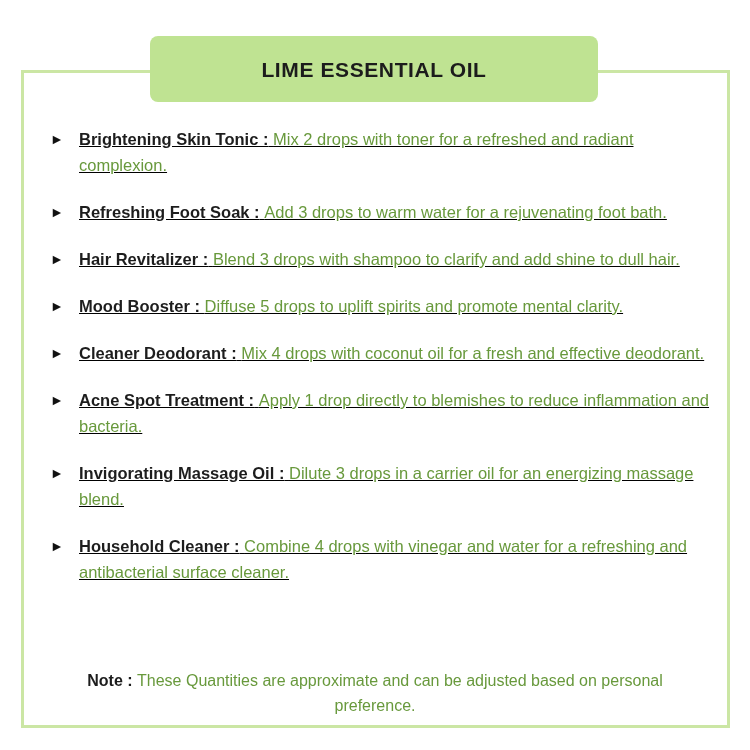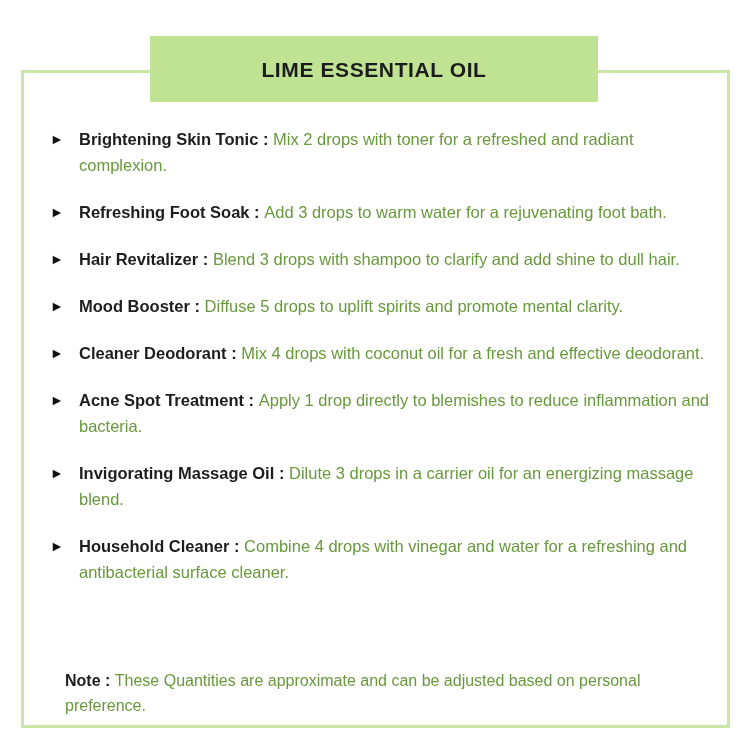--- a/index.html
+++ b/index.html
@@ -15,21 +15,21 @@
     left:21px;top:70px;
     width:703px;height:652px;
     border:3px solid #cbe6a4;
     background:transparent;
   }
   .header-box{
     position:absolute;
     left:150px;top:36px;
     width:448px;height:66px;
     background:#bfe392;
-    border-radius:0;
+    border-radius:8px;
     display:flex;flex-direction:column;
     align-items:center;justify-content:center;
     z-index:2;
   }
   .header-box .title-line{
     color:#1c1c1c;
     font-size:21px;
     font-weight:700;
     letter-spacing:0.6px;
     line-height:29px;
@@ -52,34 +52,35 @@
     color:#111111;
     font-size:14px;
     line-height:26px;
     user-select:none;
   }
   .item p{
     margin:0;
     flex:1;
     font-size:16.5px;
     line-height:26px;
+    text-decoration:underline;
   }
   .label{
     color:#1d1d1d;
     font-weight:700;
   }
   .desc{
     color:#68993c;
     font-weight:500;
   }
   .note{
     position:absolute;
     left:65px;top:668px;
     width:620px;
-    text-align:left;
+    text-align:center;
     font-size:16px;
     line-height:25px;
     z-index:1;
   }
   .note .label{font-weight:700;}
 </style>
 </head>
 <body>
 
 <div class="canvas">

